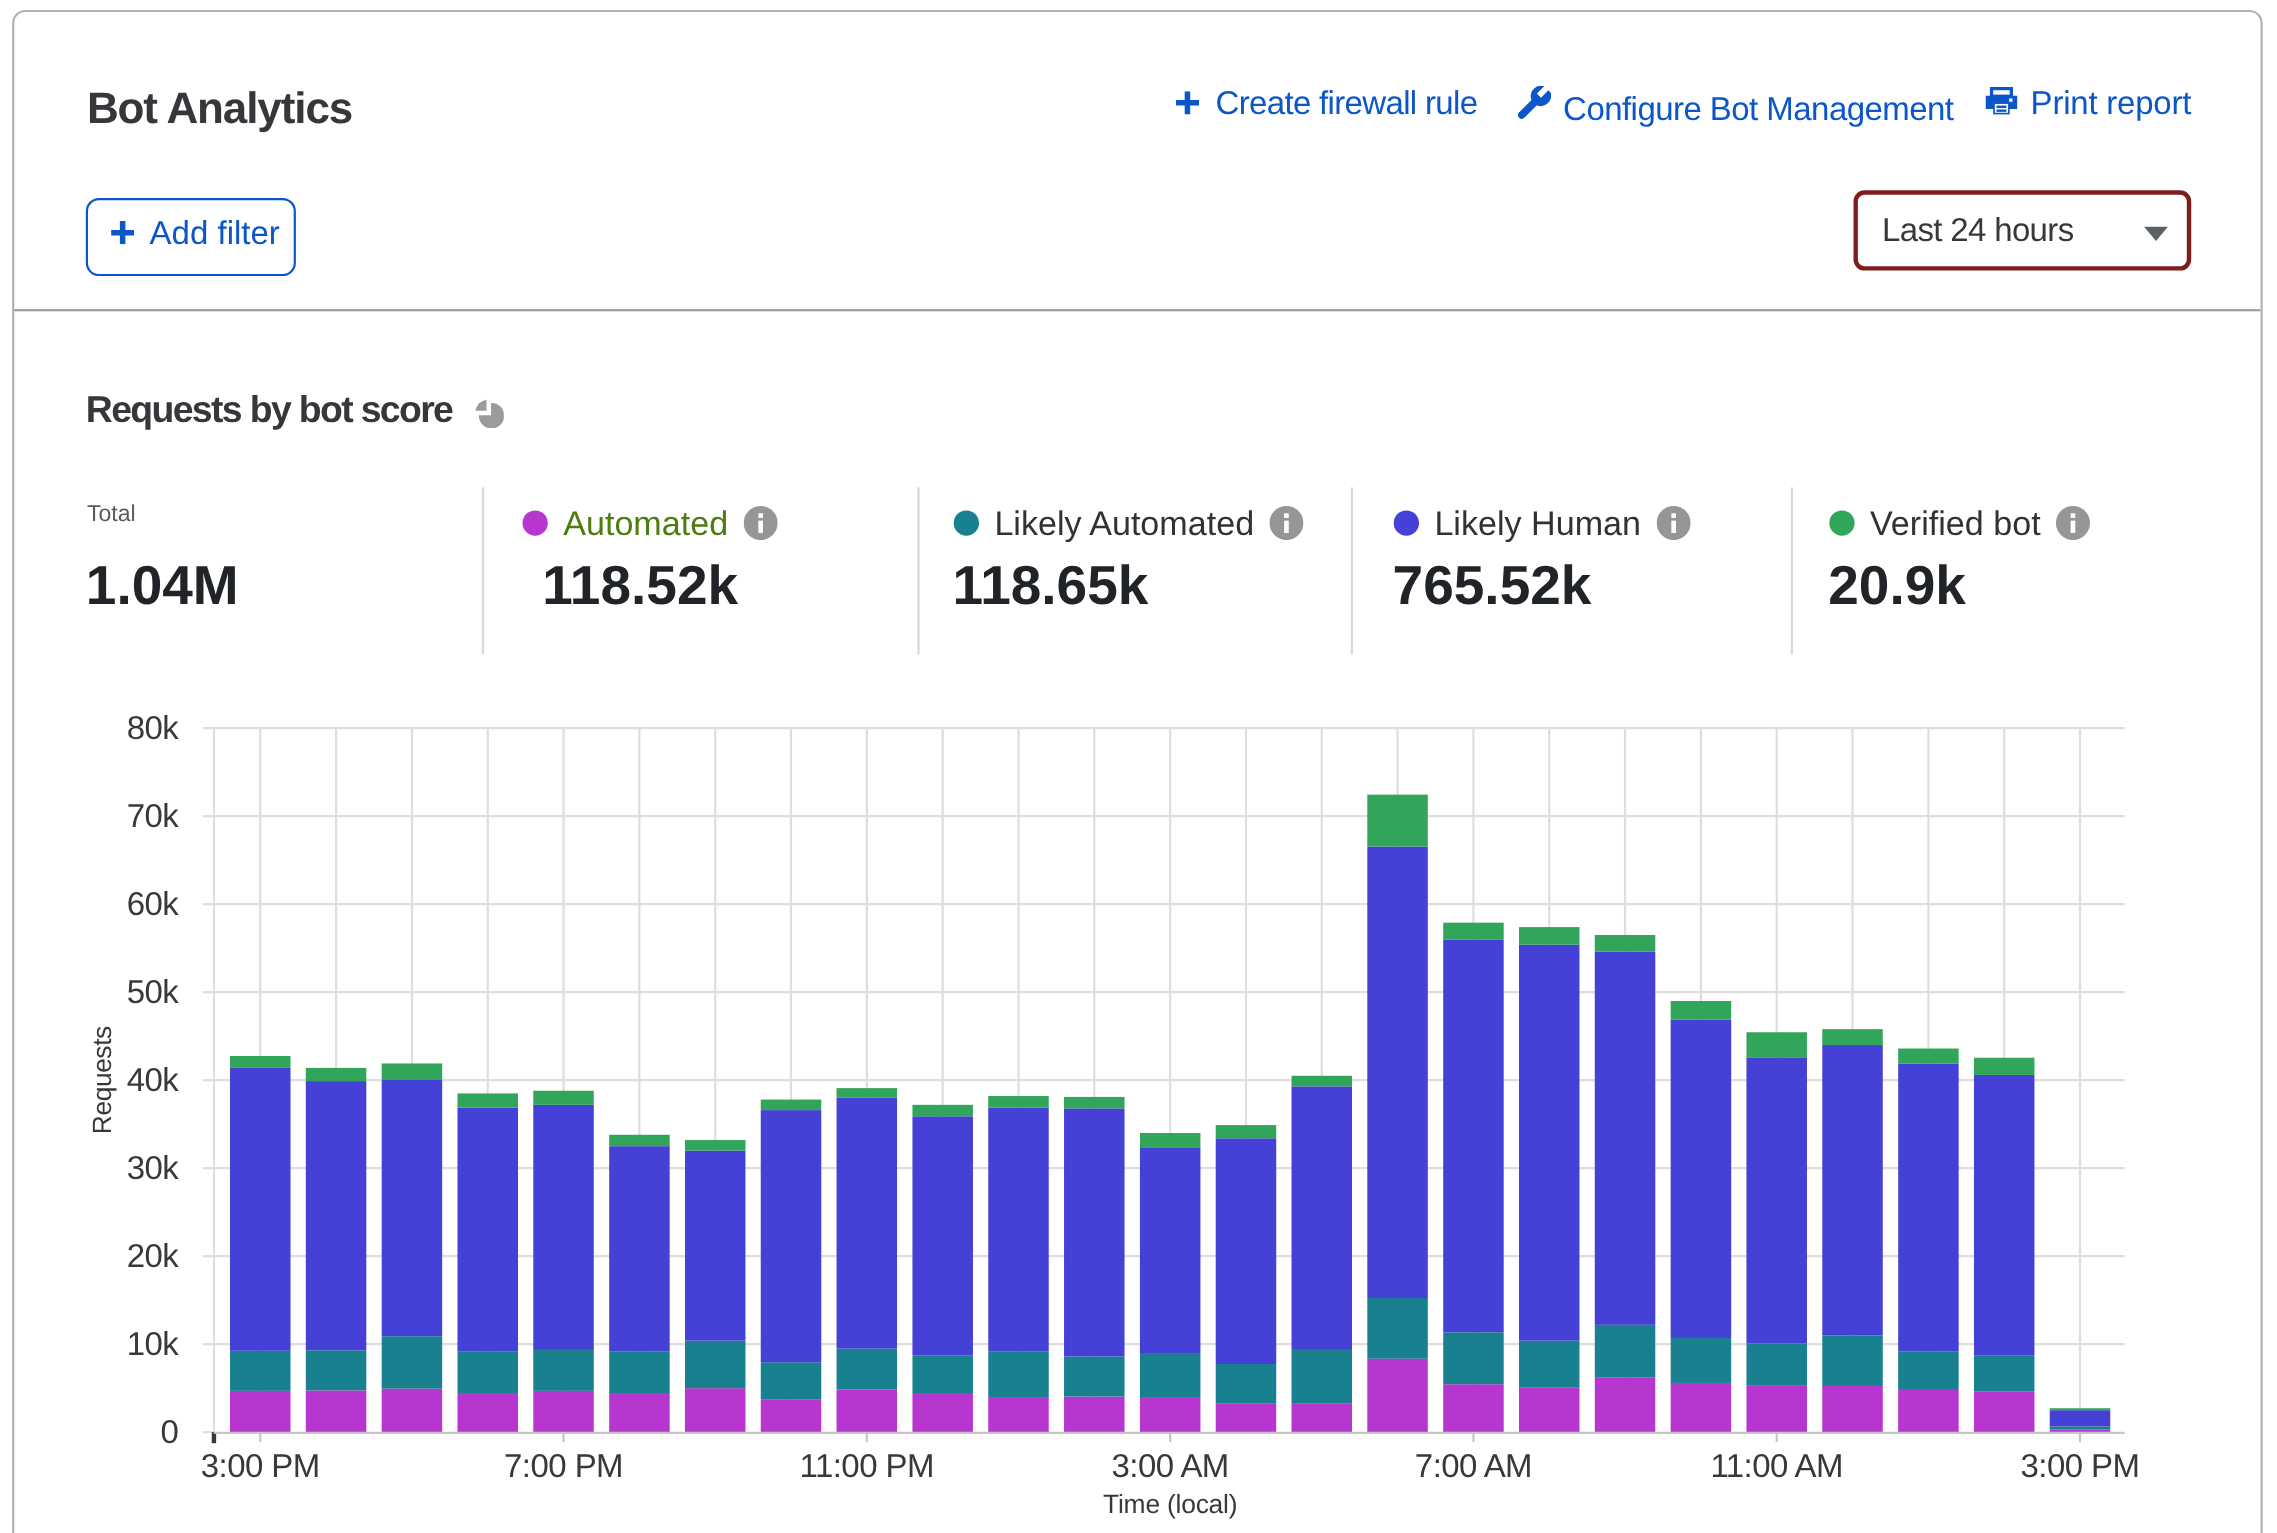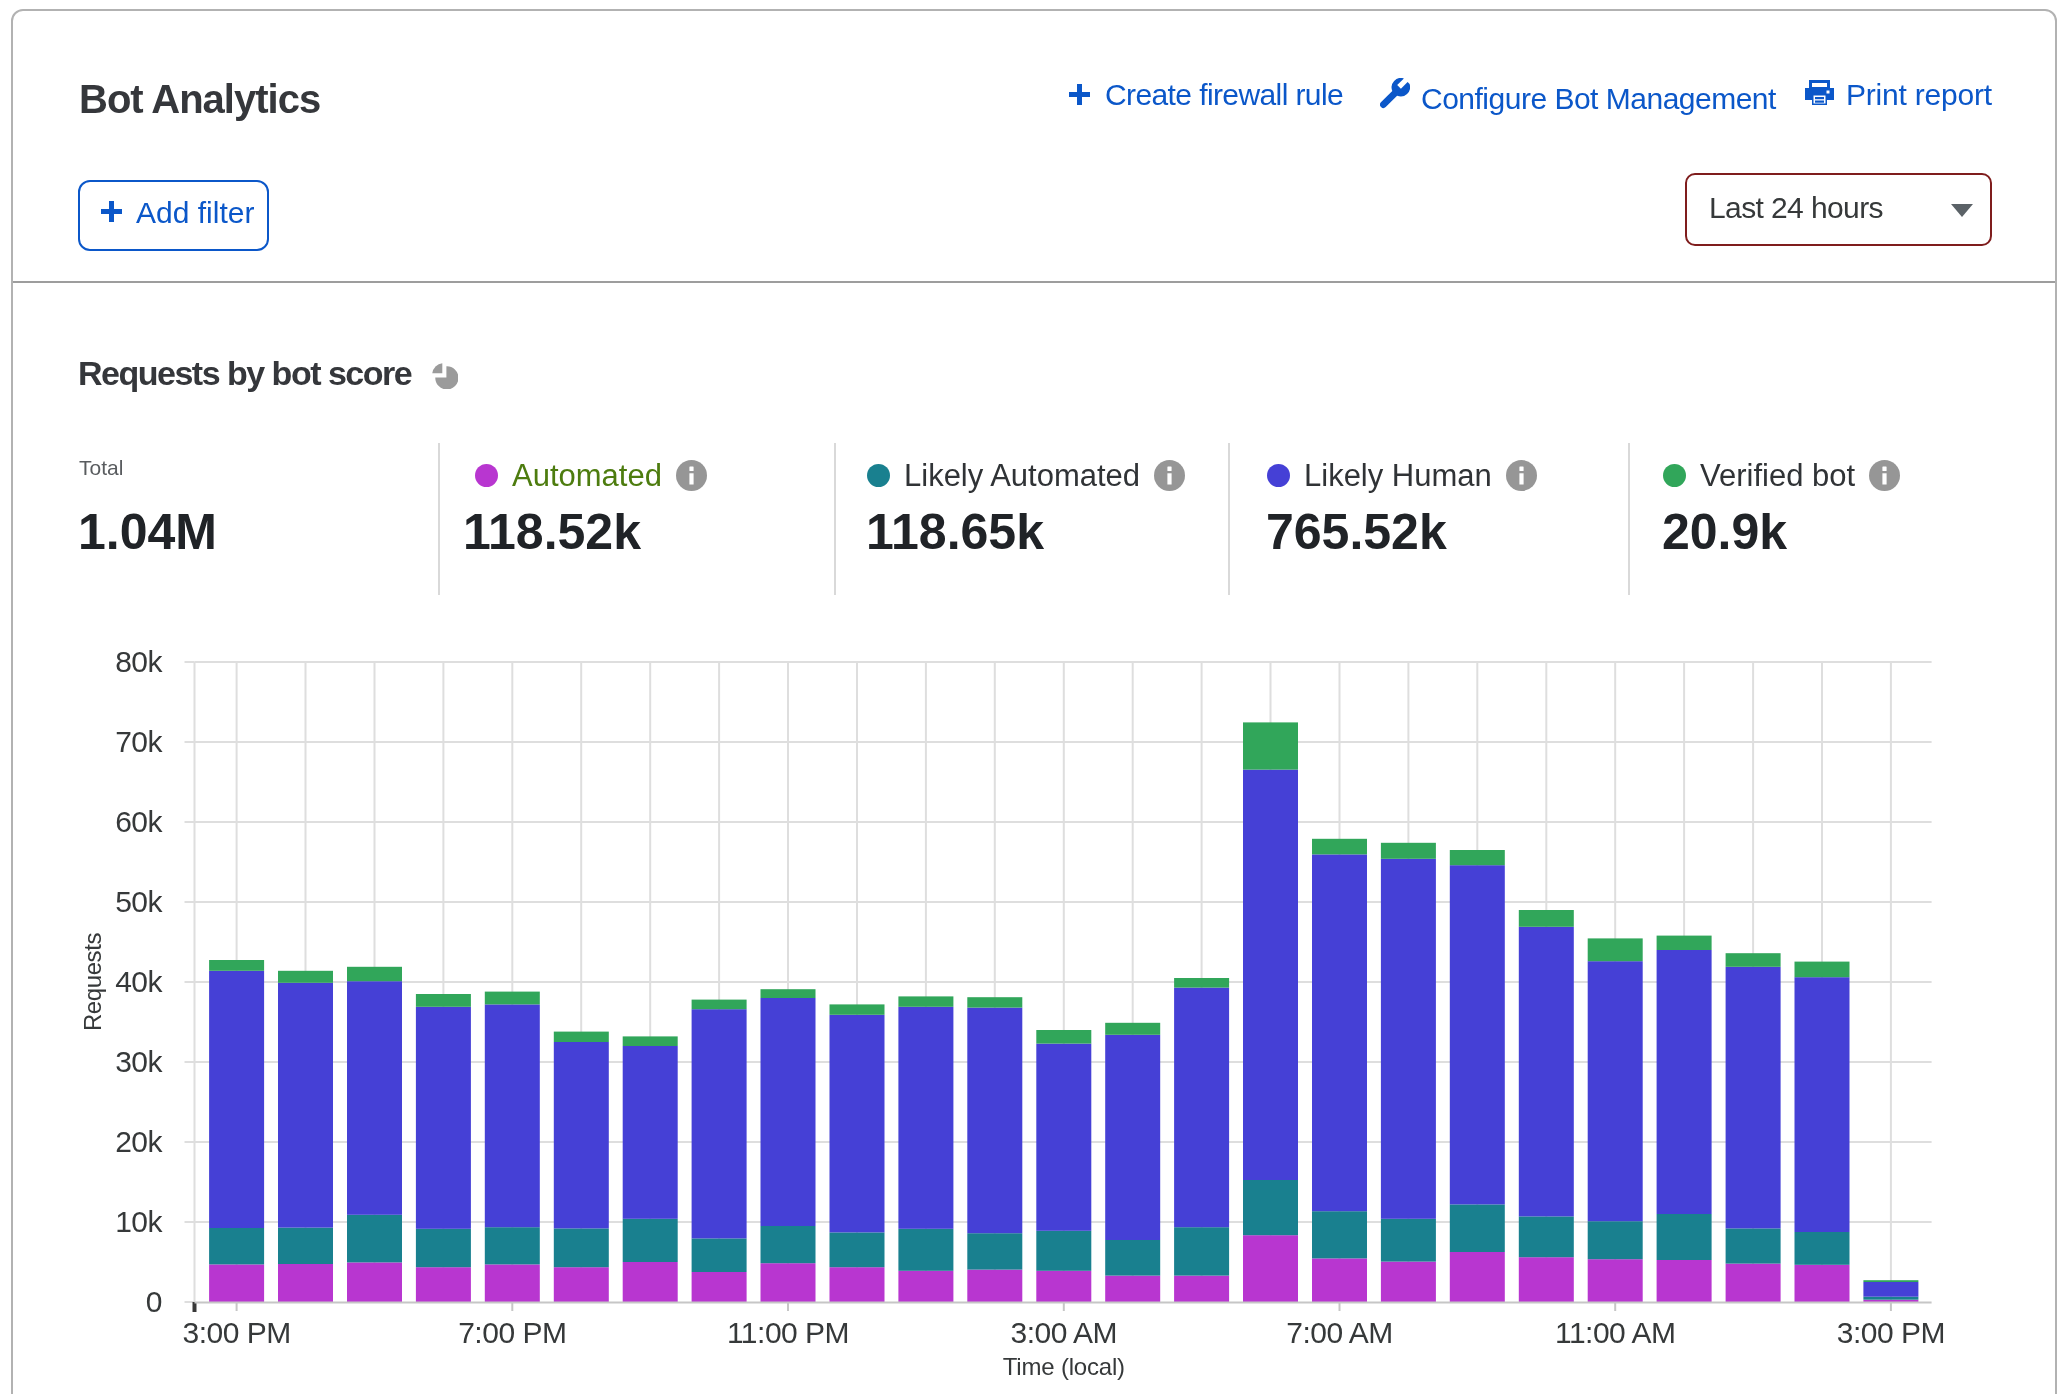--- a/index.html
+++ b/index.html
@@ -29,21 +29,21 @@
 <rect x="10" y="20.5" width="9" height="2.2" fill="currentColor"></rect>
 </svg>Print report</div>
 
 <div class="abs" style="left:78px;top:180px;width:191px;height:71px;border:2px solid #0b57c9;border-radius:12px;color:#0b57c9;">
   <svg width="21" height="21" viewBox="0 0 21 21" style="position:absolute;left:21px;top:19px">
 <path d="M8 0 h5 v8 h8 v5 h-8 v8 h-5 v-8 h-8 v-5 h8 Z" fill="currentColor"></path>
 </svg>
   <span style="position:absolute;left:56px;top:14px;font-size:30px;">Add filter</span>
 </div>
 
-<div class="abs" style="left:1685px;top:173px;width:307px;height:73px;border:2px solid #7f1d1d;border-radius:10px;font-size:30px;color:#36393a;">
+<div class="abs" style="left:1685px;top:173px;width:307px;height:73px;border:4px solid #7f1d1d;border-radius:10px;font-size:30px;color:#36393a;">
   <span style="position:absolute;left:22px;top:16px;letter-spacing:-0.6px;">Last 24 hours</span>
   <svg width="22" height="13" viewBox="0 0 22 13" style="position:absolute;right:17px;top:29px">
 <path d="M0 0 h22 l-11 13 Z" fill="#5b6267"></path>
 </svg>
 </div>
 
 <div class="abs" style="left:13px;top:281px;width:2042px;height:2px;background:#9d9d9d;"></div>
 
 <div class="abs" style="left:78px;top:354px;font-size:34px;font-weight:bold;color:#35373b;letter-spacing:-1.5px;">Requests by bot score</div>
 <svg width="28" height="28" viewBox="0 0 28 28" style="position:absolute;left:430px;top:361px">
@@ -59,21 +59,21 @@
 <div class="abs" style="left:79px;top:456px;font-size:21px;color:#595c5f;">Total</div>
 <div class="abs" style="left:78px;top:503px;font-size:50px;font-weight:bold;color:#202327;">1.04M</div>
 
 <div class="abs" style="left:475px;top:464px;width:23px;height:23px;border-radius:50%;background:#b836d0;"></div>
 <div class="abs" style="left:512px;top:458px;font-size:31px;color:#4d7c0f;">Automated</div>
 <svg width="31" height="31" viewBox="0 0 31 31" style="position:absolute;left:676px;top:460px">
     <circle cx="15.5" cy="15.5" r="15.5" fill="#969696"></circle>
     <rect x="13.4" y="6.5" width="4.2" height="4.5" rx="0.6" fill="#fff"></rect>
     <rect x="13.4" y="13.3" width="4.2" height="11.2" fill="#fff"></rect>
   </svg>
-<div class="abs" style="left:463px;top:503px;font-size:50px;font-weight:bold;color:#202327;">118.52k</div>
+<div class="abs" style="left:493px;top:503px;font-size:50px;font-weight:bold;color:#202327;">118.52k</div>
 
 <div class="abs" style="left:867px;top:464px;width:23px;height:23px;border-radius:50%;background:#19808f;"></div>
 <div class="abs" style="left:904px;top:458px;font-size:31px;color:#303336;">Likely Automated</div>
 <svg width="31" height="31" viewBox="0 0 31 31" style="position:absolute;left:1154px;top:460px">
     <circle cx="15.5" cy="15.5" r="15.5" fill="#969696"></circle>
     <rect x="13.4" y="6.5" width="4.2" height="4.5" rx="0.6" fill="#fff"></rect>
     <rect x="13.4" y="13.3" width="4.2" height="11.2" fill="#fff"></rect>
   </svg>
 <div class="abs" style="left:866px;top:503px;font-size:50px;font-weight:bold;color:#202327;">118.65k</div>
 

